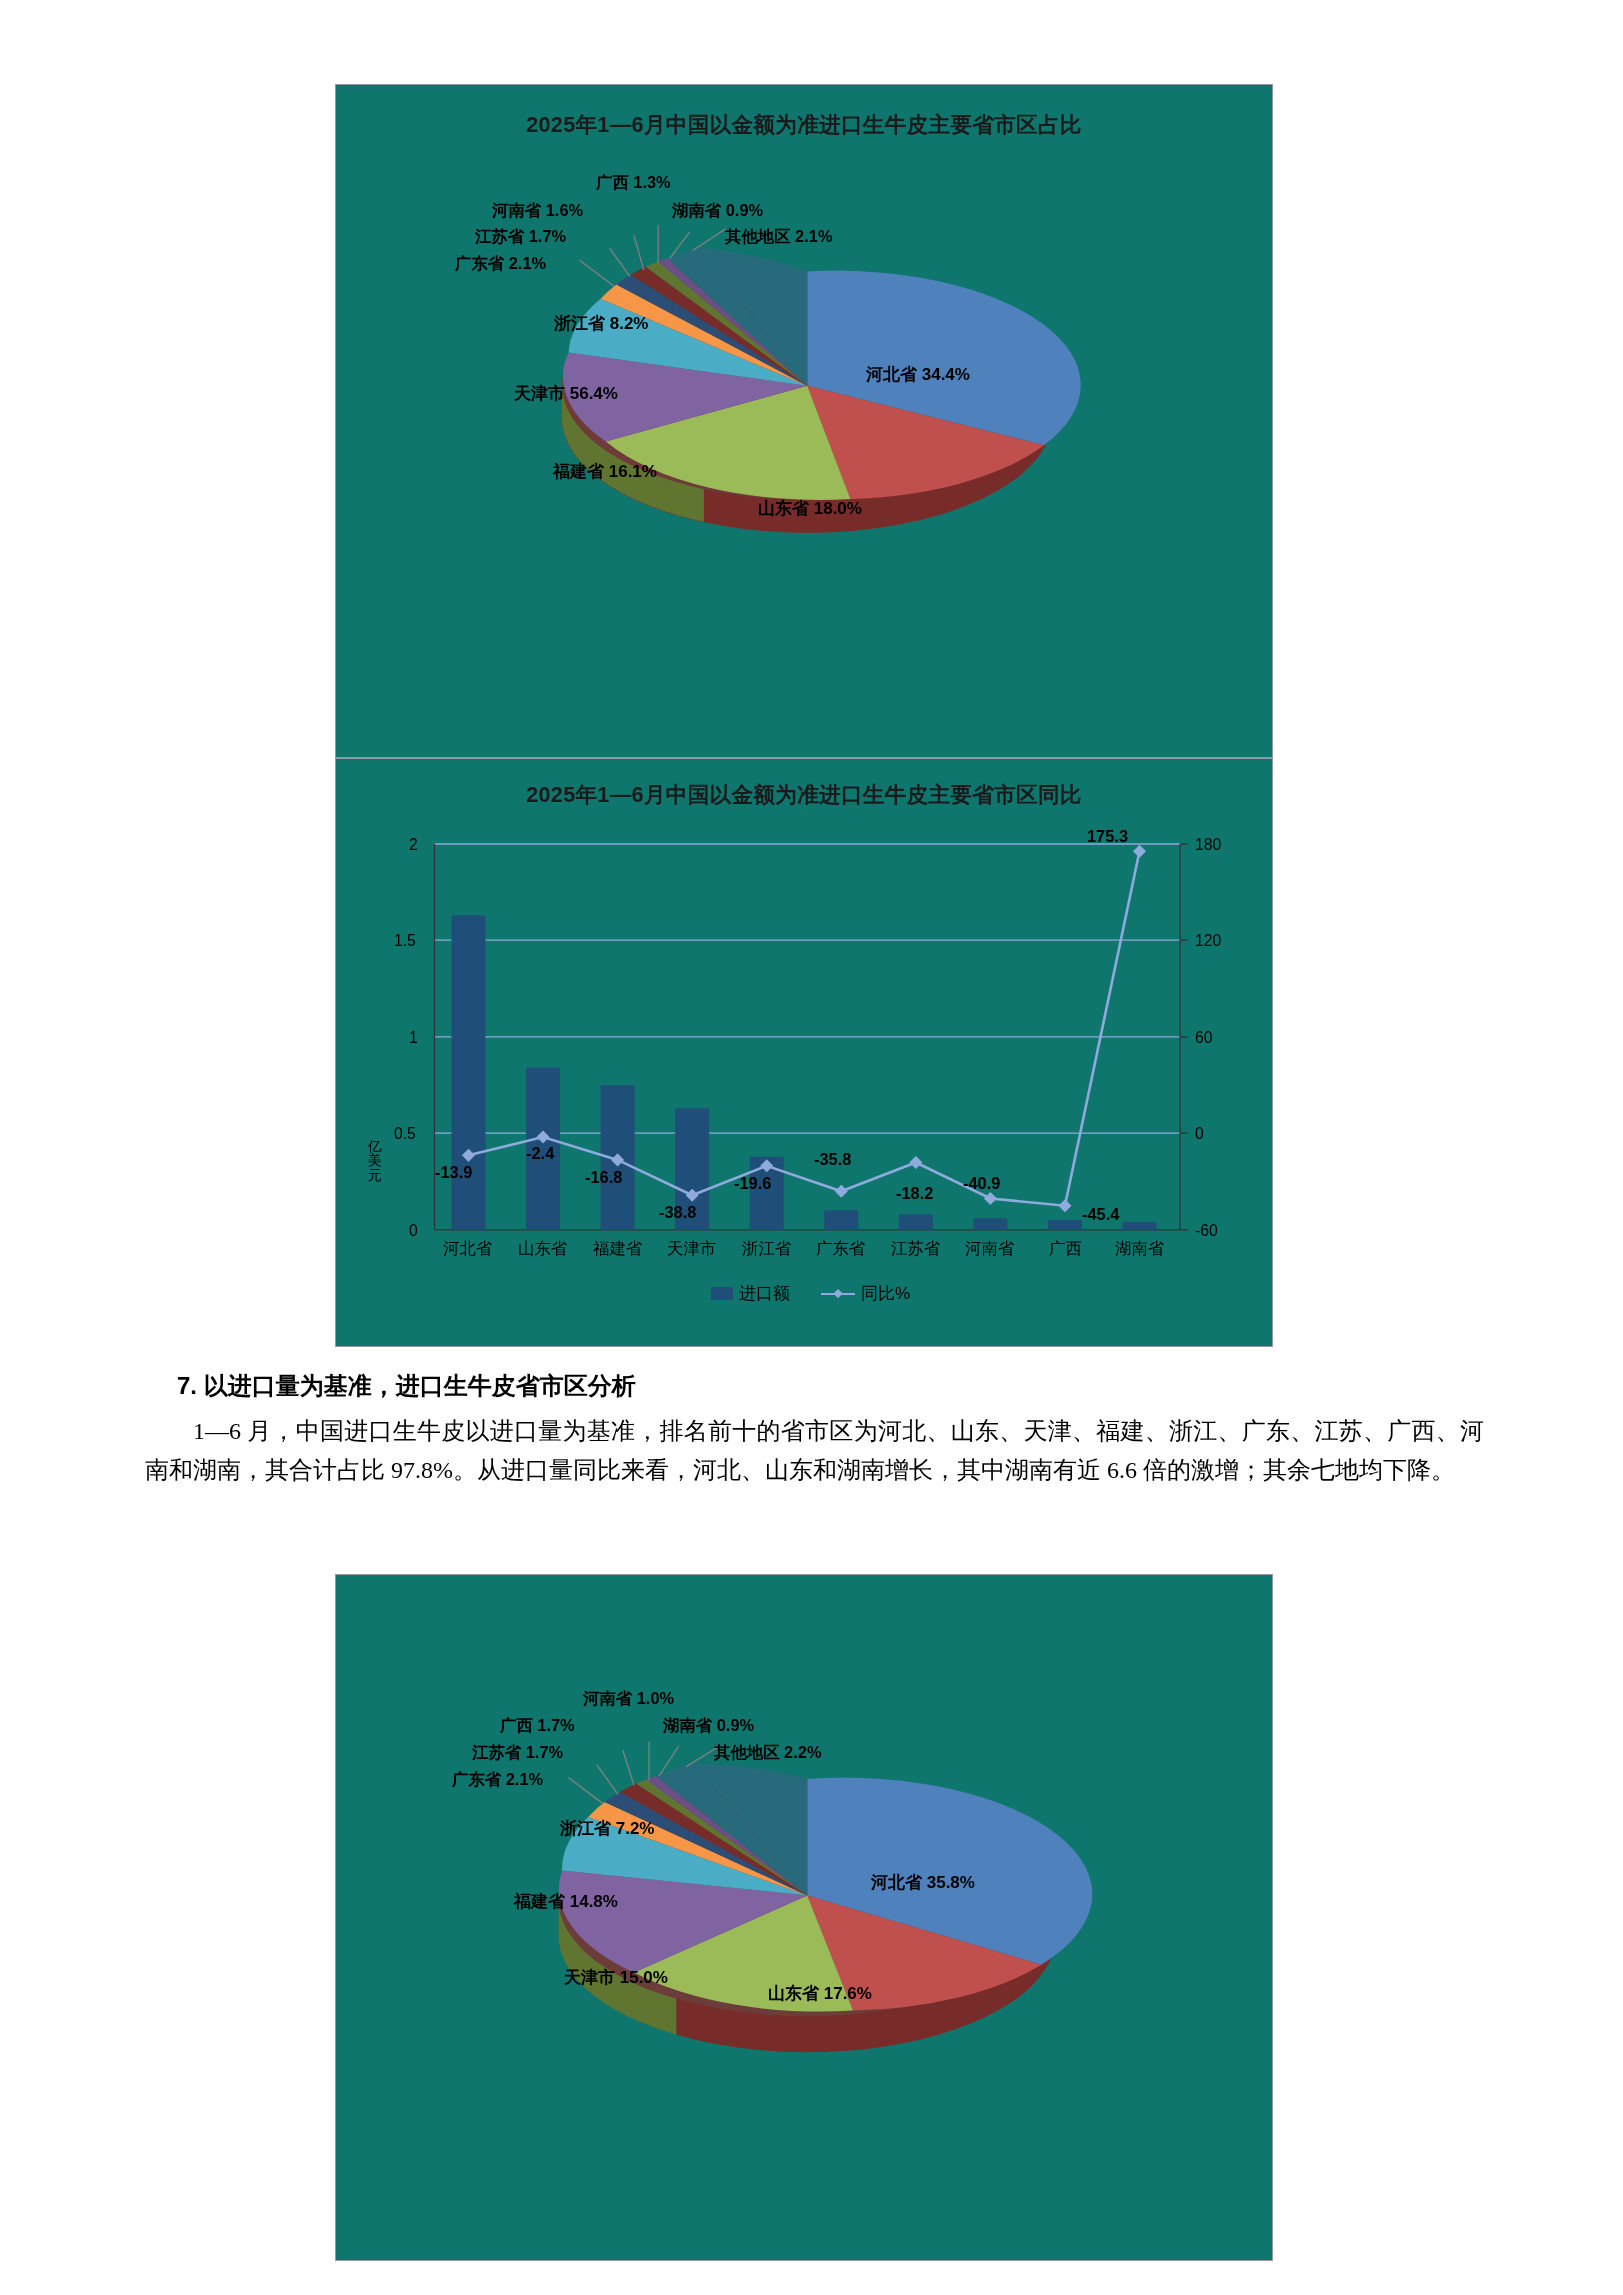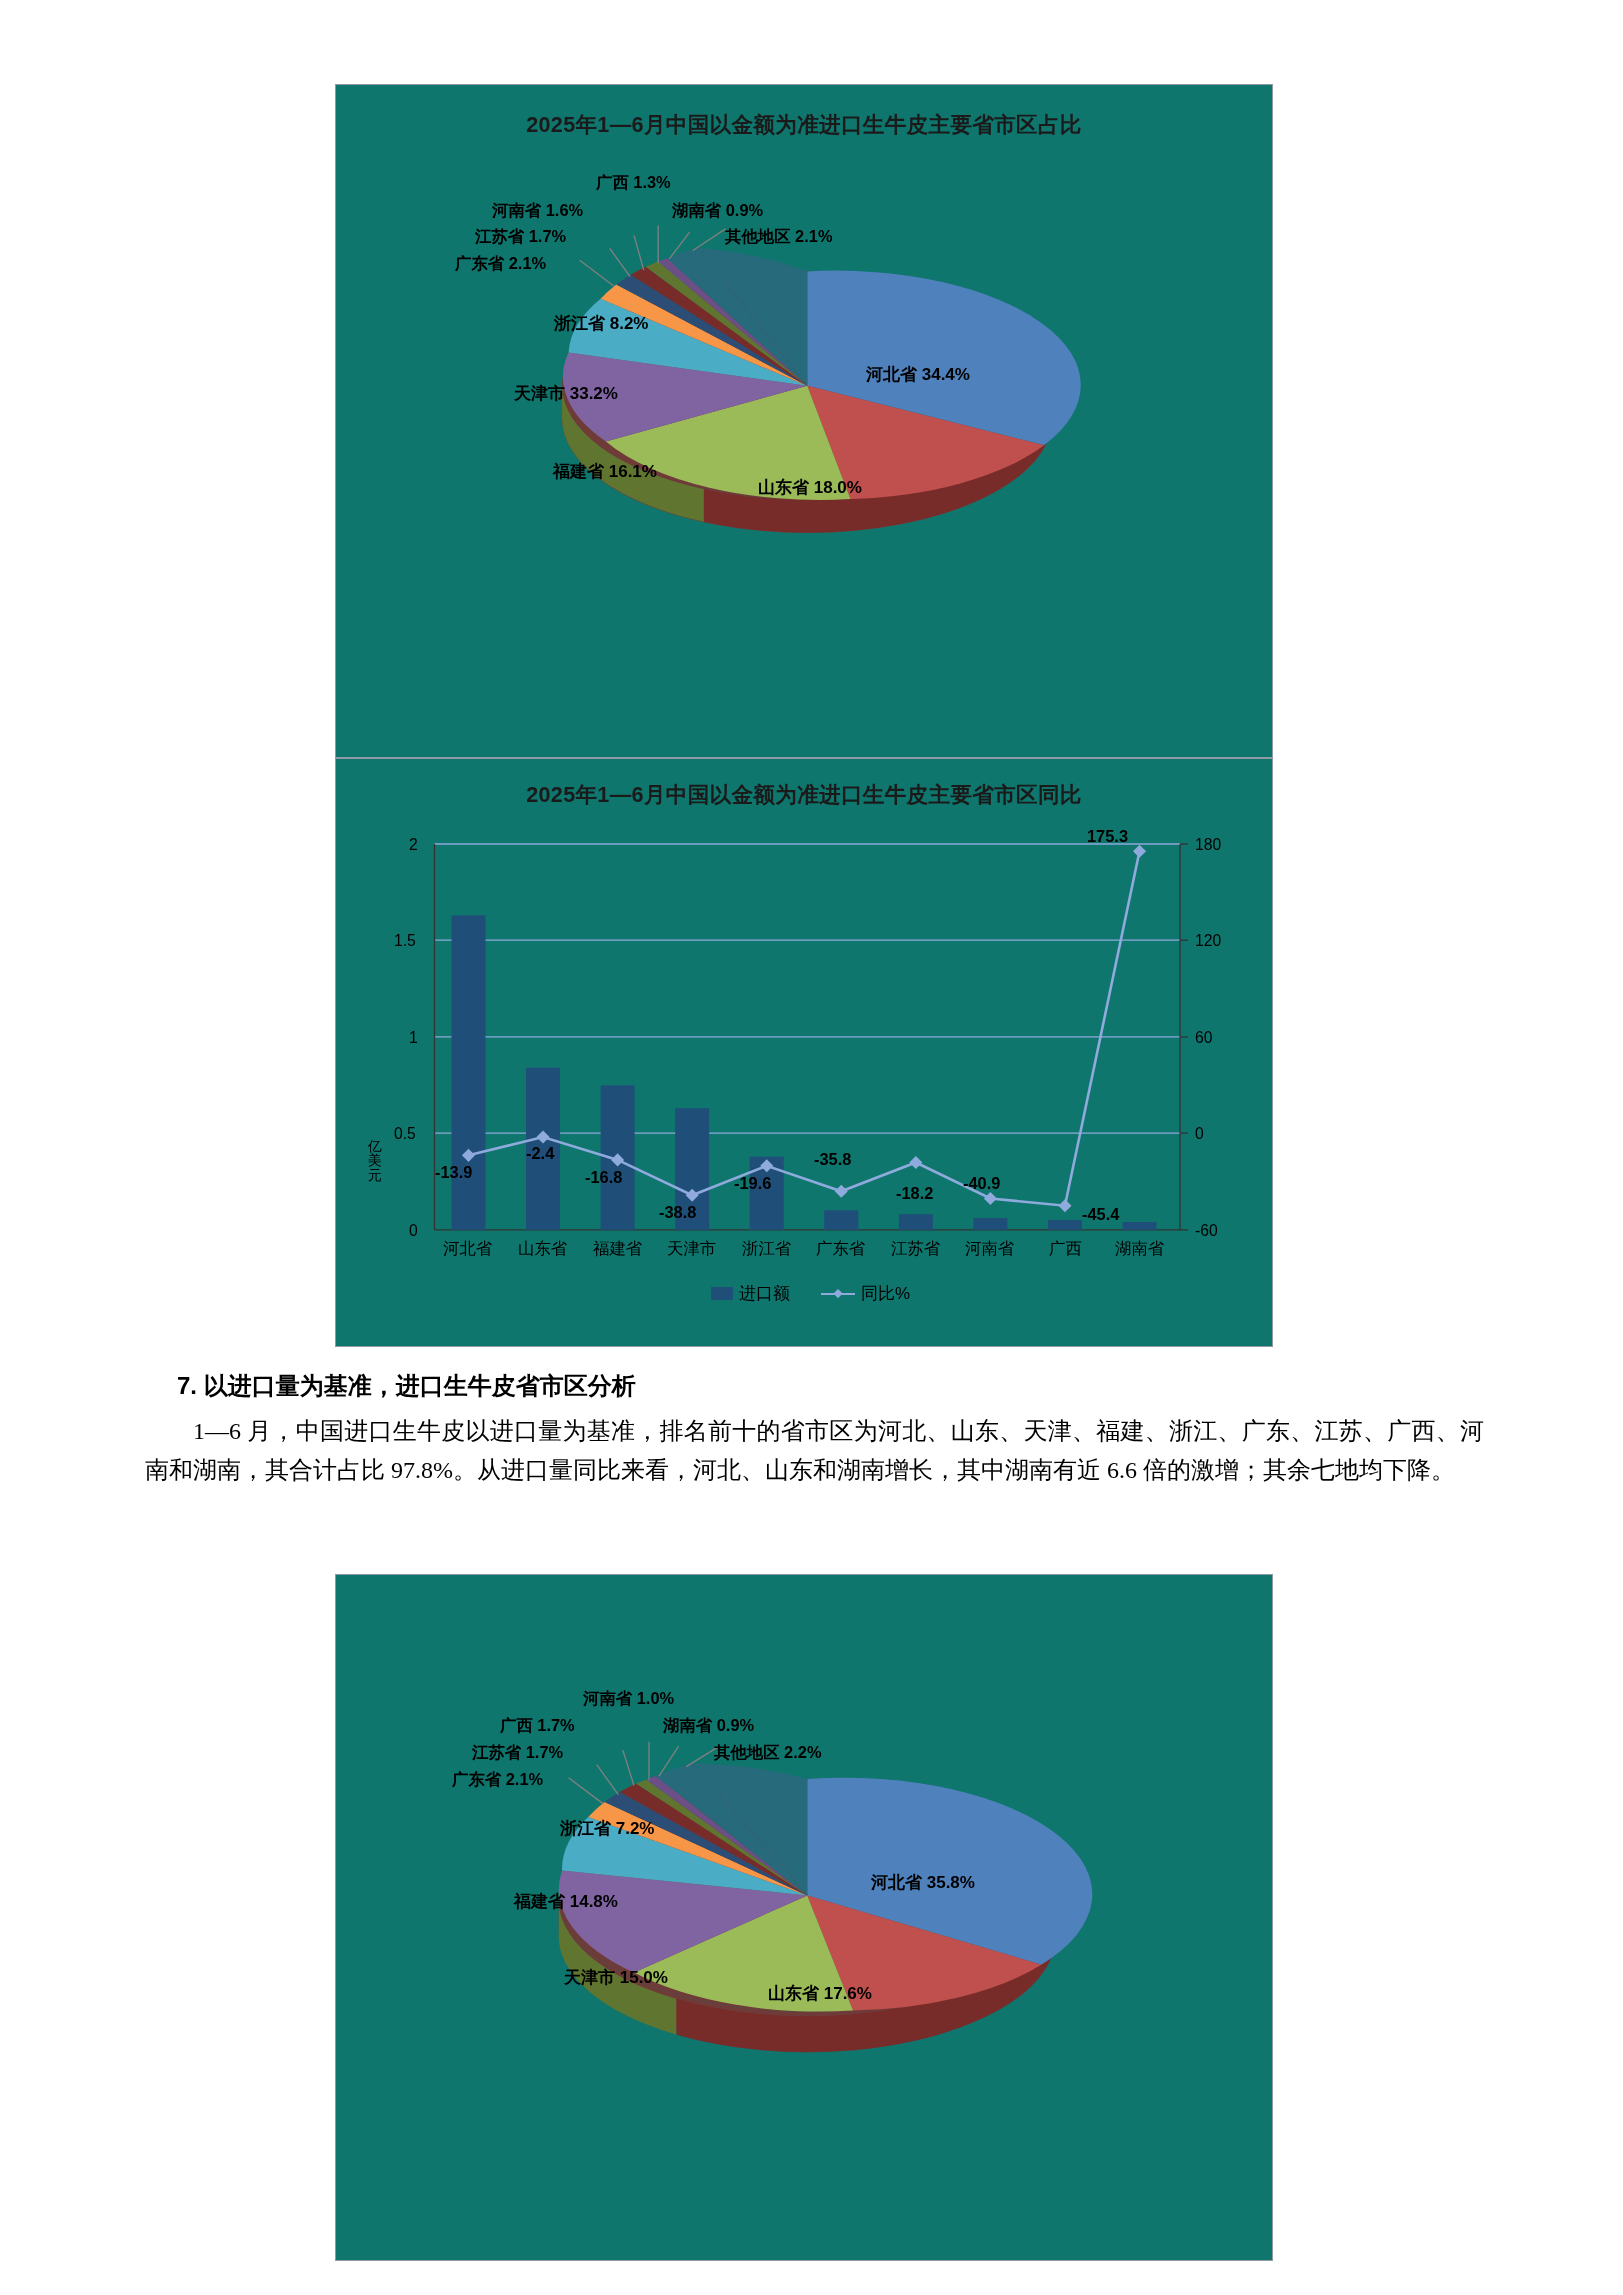--- a/index.html
+++ b/index.html
@@ -172,23 +172,23 @@
 
         <path d="M492,272 L492,215" stroke="#808080" stroke-width="2" fill="none"></path>
         <path d="M470,283 L455,230" stroke="#808080" stroke-width="2" fill="none"></path>
         <path d="M449,293 L418,250" stroke="#808080" stroke-width="2" fill="none"></path>
         <path d="M425,308 L372,268" stroke="#808080" stroke-width="2" fill="none"></path>
         <path d="M509,266 L540,225" stroke="#808080" stroke-width="2" fill="none"></path>
         <path d="M545,253 L595,220" stroke="#808080" stroke-width="2" fill="none"></path>
       </svg>
 
       <div class="pie-label" style="left:530px; top:278px;">河北省 34.4%</div>
-      <div class="pie-label" style="left:422px; top:391px;">山东省 18.0%</div>
+      <div class="pie-label" style="left:422px; top:412px;">山东省 18.0%</div>
       <div class="pie-label" style="left:217px; top:375px;">福建省 16.1%</div>
-      <div class="pie-label" style="left:178px; top:297px;">天津市 33.2%</div>
+      <div class="pie-label" style="left:178px; top:297px;">天津市 56.4%</div>
       <div class="pie-label" style="left:218px; top:227px;">浙江省 8.2%</div>
       <div class="pie-label small" style="left:119px; top:168px;">广东省 2.1%</div>
       <div class="pie-label small" style="left:139px; top:141px;">江苏省 1.7%</div>
       <div class="pie-label small" style="left:156px; top:115px;">河南省 1.6%</div>
       <div class="pie-label small" style="left:260px; top:87px;">广西 1.3%</div>
       <div class="pie-label small" style="left:336px; top:115px;">湖南省 0.9%</div>
       <div class="pie-label small" style="left:389px; top:141px;">其他地区 2.1%</div>
     </div>
   </div>
 

